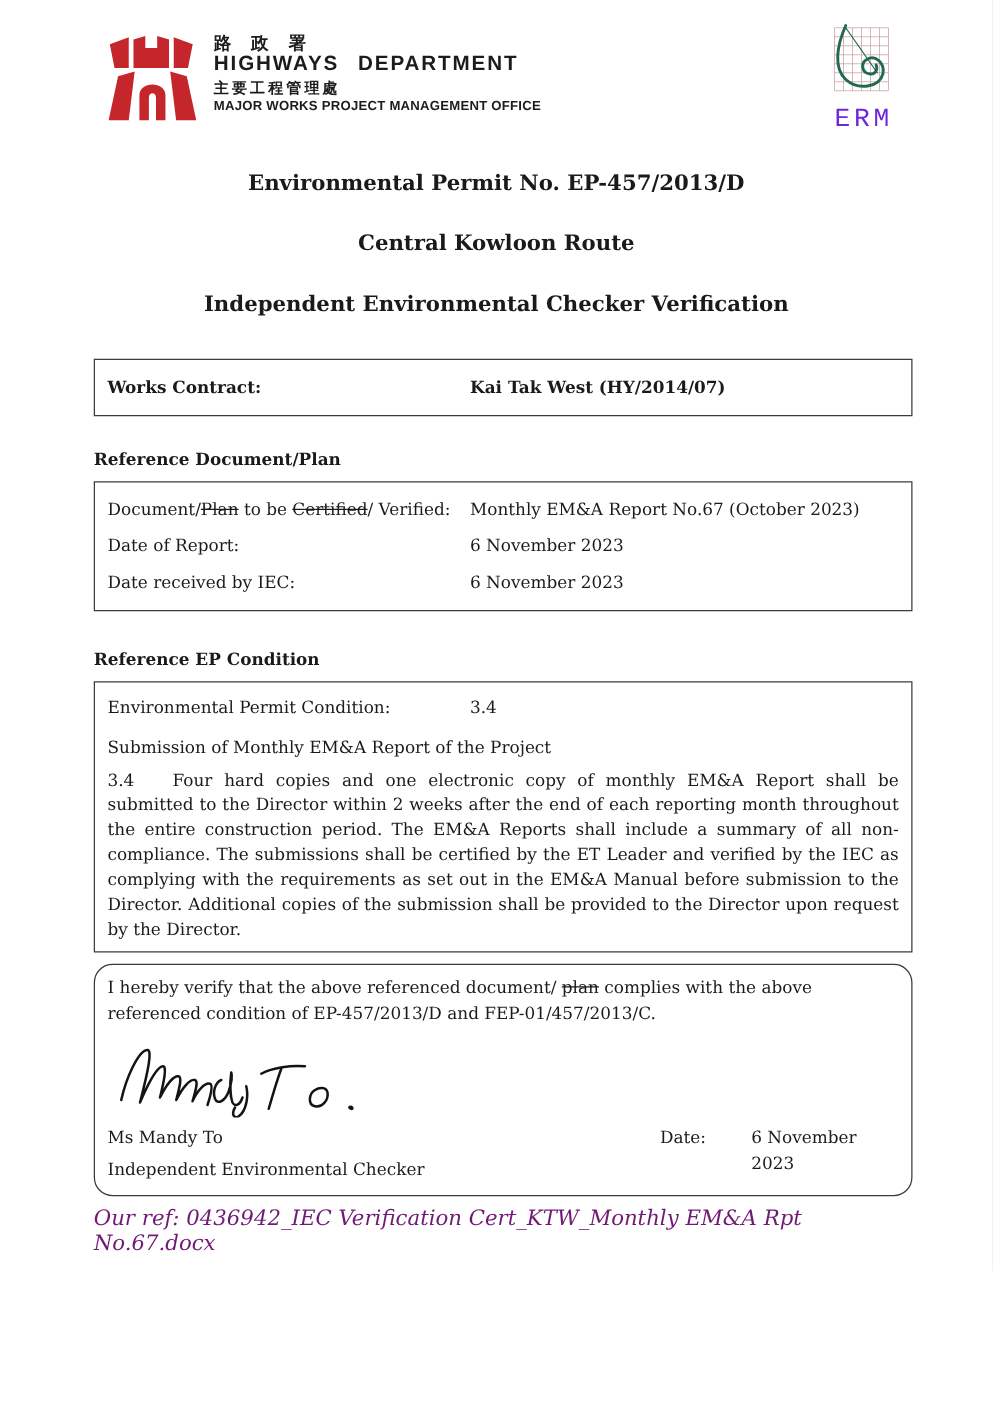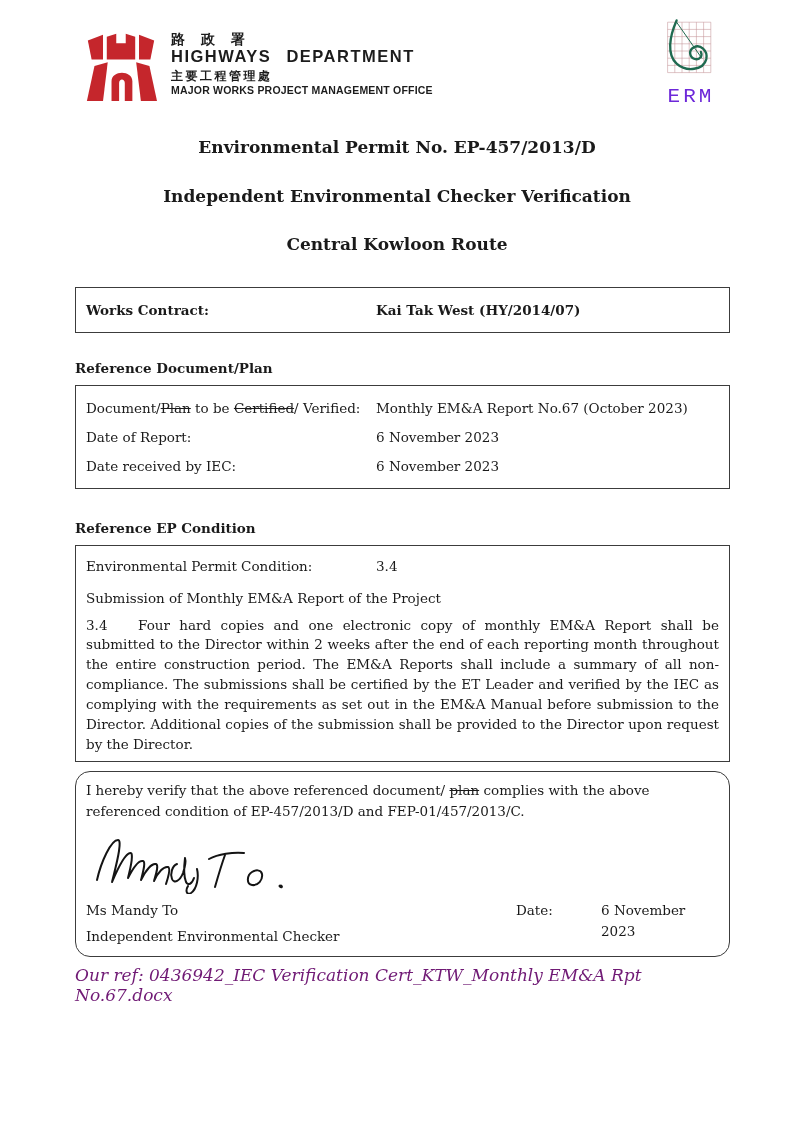--- a/index.html
+++ b/index.html
@@ -8,21 +8,21 @@
     position:relative;
     width:794px; height:1123px;
     margin:0 auto;
     background:#ffffff;
     font-family:"DejaVu Serif","Liberation Serif",serif;
     color:#1a1a1a;
     overflow:hidden;
   }
 
   
-  .hdr { display:flex; justify-content:space-between; align-items:flex-end;
+  .hdr { display:flex; justify-content:space-between; align-items:center;
          margin:20px 60px 0 85px;gap:20px; }
   .hyd { display:flex; align-items:flex-start; }
   .hyd-text { margin-left:14px; font-family:"Liberation Sans",sans-serif; color:#1c1c1c; }
   .hyd-zh1 { font-size:14px; font-weight:bold; letter-spacing:6px; line-height:1.15; }
   .hyd-en1 { font-size:16.5px; font-weight:bold; letter-spacing:1.5px; word-spacing:9px; line-height:1.2; }
   .hyd-zh2 { font-size:12px; font-weight:bold; letter-spacing:2.5px; margin-top:2px; line-height:1.2; }
   .hyd-en2 { font-size:10.5px; font-weight:bold; letter-spacing:0.2px; line-height:1.35; }
   .erm { width:86px; text-align:center; margin-top:-2px; }
   .erm-word { font-family:Liberation Mono, monospace; font-size:21px;
               letter-spacing:3px; color:#6d28d9; line-height:1; margin-top:-2px; }
@@ -50,21 +50,21 @@
   .box-epcond { margin-top:9px; font-size:13.5px; }
   .ep-subject { margin-top:9px; font-size:13.5px; line-height:1.5; }
   .ep-clause { margin-top:7px; font-size:13.5px; line-height:1.47; text-align:justify; }
   .clause-no { display:inline-block; width:52px; }
 
   .h-iec { margin-top:46px; }
   .box-iec { margin-top:9px; padding:8px 10px 10px 10px;border-radius:15px; }
   .iec-statement { font-size:13.5px; line-height:1.55; }
   .sig-wrap { margin:10px 0 2px 6px; height:62px; }
   .iec-name-row { position:relative; font-size:13.5px; line-height:1.5; margin-top:6px; }
-  .iec-date-lbl { position:absolute; left:430px; top:0; }
+  .iec-date-lbl { position:absolute; left:442px; top:0; }
   .iec-date-val { position:absolute; left:515px; top:0; }
   .iec-title-row { font-size:13.5px; line-height:1.5; margin-top:5px; }
 
   .footer-ref { margin:8px 64px 0 75px; font-style:italic; font-size:17px; color:#701a75; }
 </style>
 </head>
 <body>
 
 <div class="page">
 
@@ -113,22 +113,22 @@
             <path d="M24,2 C16,20 13,40 24,50 C35,60 54,57 57,45 C59,35 50,28 43,32 C37,35 38,44 45,45 C50,46 53,41 51,37" stroke-width="2.6"></path>
             <line x1="24" y1="4" x2="52" y2="44" stroke-width="1.1"></line>
           </g>
         </svg>
       </span>
       <div class="erm-word">ERM</div>
     </div>
   </div>
 
   <div class="title title-1">Environmental Permit No. EP-457/2013/D</div>
+  <div class="title title-2">Central Kowloon Route</div>
   <div class="title title-3">Independent Environmental Checker Verification</div>
-  <div class="title title-2">Central Kowloon Route</div>
 
   <div class="content">
 
     <div class="box box-works">
       <div class="row">
         <span class="lbl bold">Works Contract:</span>
         <span class="bold">Kai Tak West (HY/2014/07)</span>
       </div>
     </div>
 

